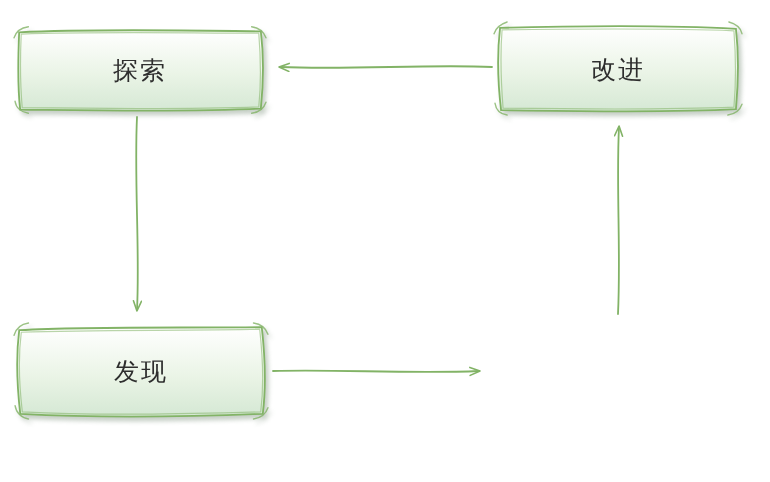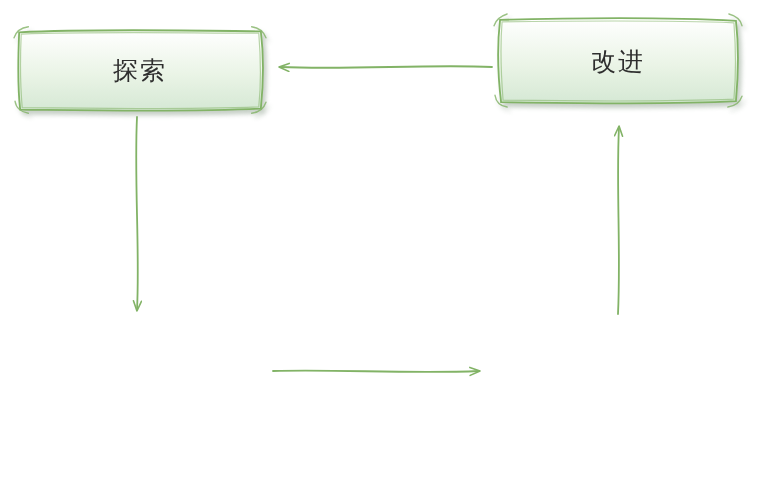--- a/index.html
+++ b/index.html
@@ -80,24 +80,32 @@
 
   <div class="node" style="left:12px; top:24px; width:256px; height:92px;">
     <svg class="node-shape" viewBox="0 0 250 100" preserveAspectRatio="none">
       <path class="sketch" d="M 7,9 C 80,5 170,7 243,8 C 246,35 245,70 243,92 C 170,96 80,94 8,93 C 5,65 6,35 7,9 Z" fill="url(#nodeFill)" stroke="#82b366" stroke-width="1.8" stroke-linecap="round"></path>
       <path class="sketch" d="M 9,11 C 86,8 168,10 241,10 C 243,38 243,68 241,90 C 168,93 86,92 10,91 C 8,66 8,36 9,11 Z" fill="none" stroke="#82b366" stroke-width="1.2" opacity="0.55" stroke-linecap="round"></path>
       <path class="sketch" d="M 2,15 C 4,8 9,4 16,3 M 234,3 C 241,4 246,9 248,15 M 248,85 C 246,92 241,96 234,97 M 16,97 C 9,96 4,91 3,84" fill="none" stroke="#82b366" stroke-width="1.4" opacity="0.8" stroke-linecap="round"></path>
     </svg>
     <span class="node-label">探索</span>
   </div>
 
-  <div class="node" style="left:492px; top:12px; width:252px; height:98px;">
+  <div class="node" style="left:492px; top:20px; width:252px; height:98px;">
     <svg class="node-shape" viewBox="0 0 250 100" preserveAspectRatio="none">
       <path class="sketch" d="M 8,8 C 82,6 172,5 242,9 C 245,36 244,68 242,91 C 172,95 82,93 9,92 C 6,66 5,34 8,8 Z" fill="url(#nodeFill)" stroke="#82b366" stroke-width="1.8" stroke-linecap="round"></path>
       <path class="sketch" d="M 10,10 C 88,9 166,8 240,11 C 242,38 242,66 240,89 C 166,92 88,91 11,90 C 9,64 8,36 10,10 Z" fill="none" stroke="#82b366" stroke-width="1.2" opacity="0.55" stroke-linecap="round"></path>
       <path class="sketch" d="M 2,14 C 4,7 9,4 15,2 M 235,2 C 242,4 247,8 248,14 M 248,86 C 246,92 241,96 234,97 M 15,97 C 9,96 4,92 3,85" fill="none" stroke="#82b366" stroke-width="1.4" opacity="0.8" stroke-linecap="round"></path>
     </svg>
     <span class="node-label">改进</span>
   </div>
 
+  <div class="node" style="left:12px; top:320px; width:258px; height:102px;">
+    <svg class="node-shape" viewBox="0 0 250 100" preserveAspectRatio="none">
+      <path class="sketch" d="M 7,10 C 78,6 168,8 242,7 C 245,34 246,68 243,92 C 168,95 80,96 8,92 C 5,66 4,34 7,10 Z" fill="url(#nodeFill)" stroke="#82b366" stroke-width="1.8" stroke-linecap="round"></path>
+      <path class="sketch" d="M 9,12 C 84,9 166,11 240,9 C 243,36 244,66 241,90 C 166,92 84,94 10,90 C 7,64 6,36 9,12 Z" fill="none" stroke="#82b366" stroke-width="1.2" opacity="0.55" stroke-linecap="round"></path>
+      <path class="sketch" d="M 2,15 C 4,8 9,4 16,3 M 234,3 C 241,4 246,8 248,14 M 248,86 C 246,92 241,96 234,97 M 16,97 C 9,96 4,91 3,84" fill="none" stroke="#82b366" stroke-width="1.4" opacity="0.8" stroke-linecap="round"></path>
+    </svg>
+    <span class="node-label">发现</span>
+  </div>
 
 
 </div>
 
 </body></html>

